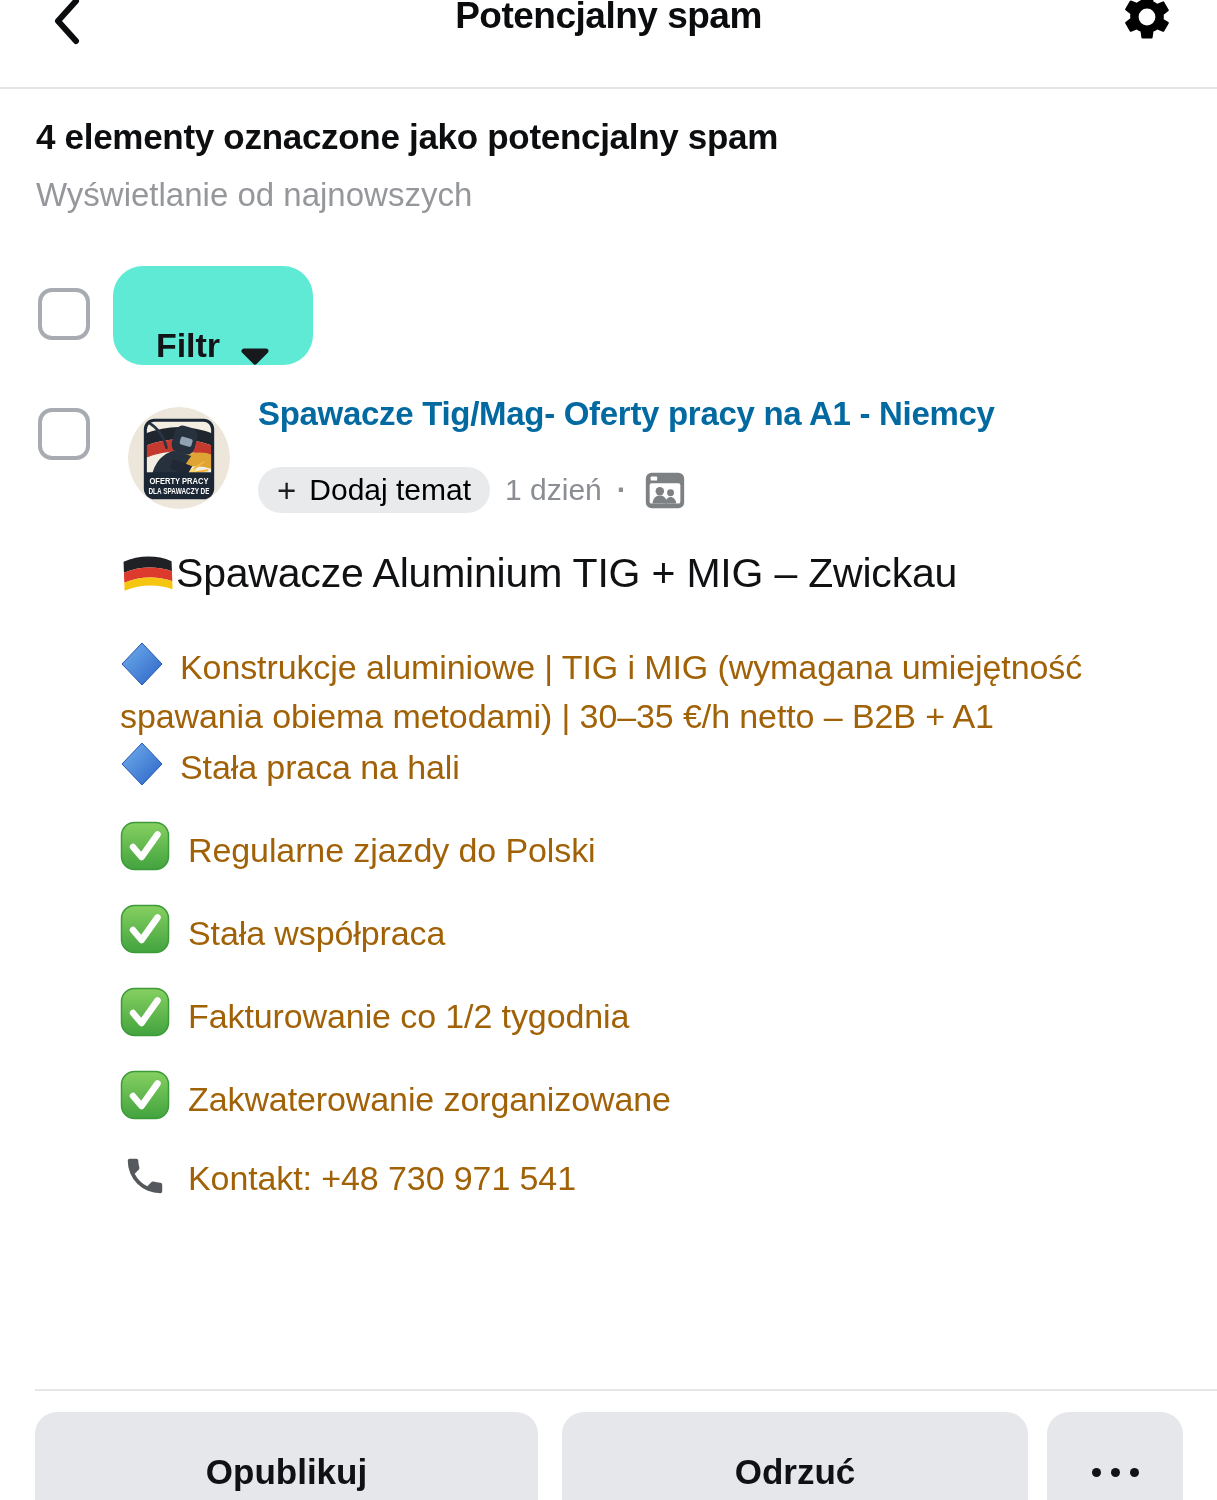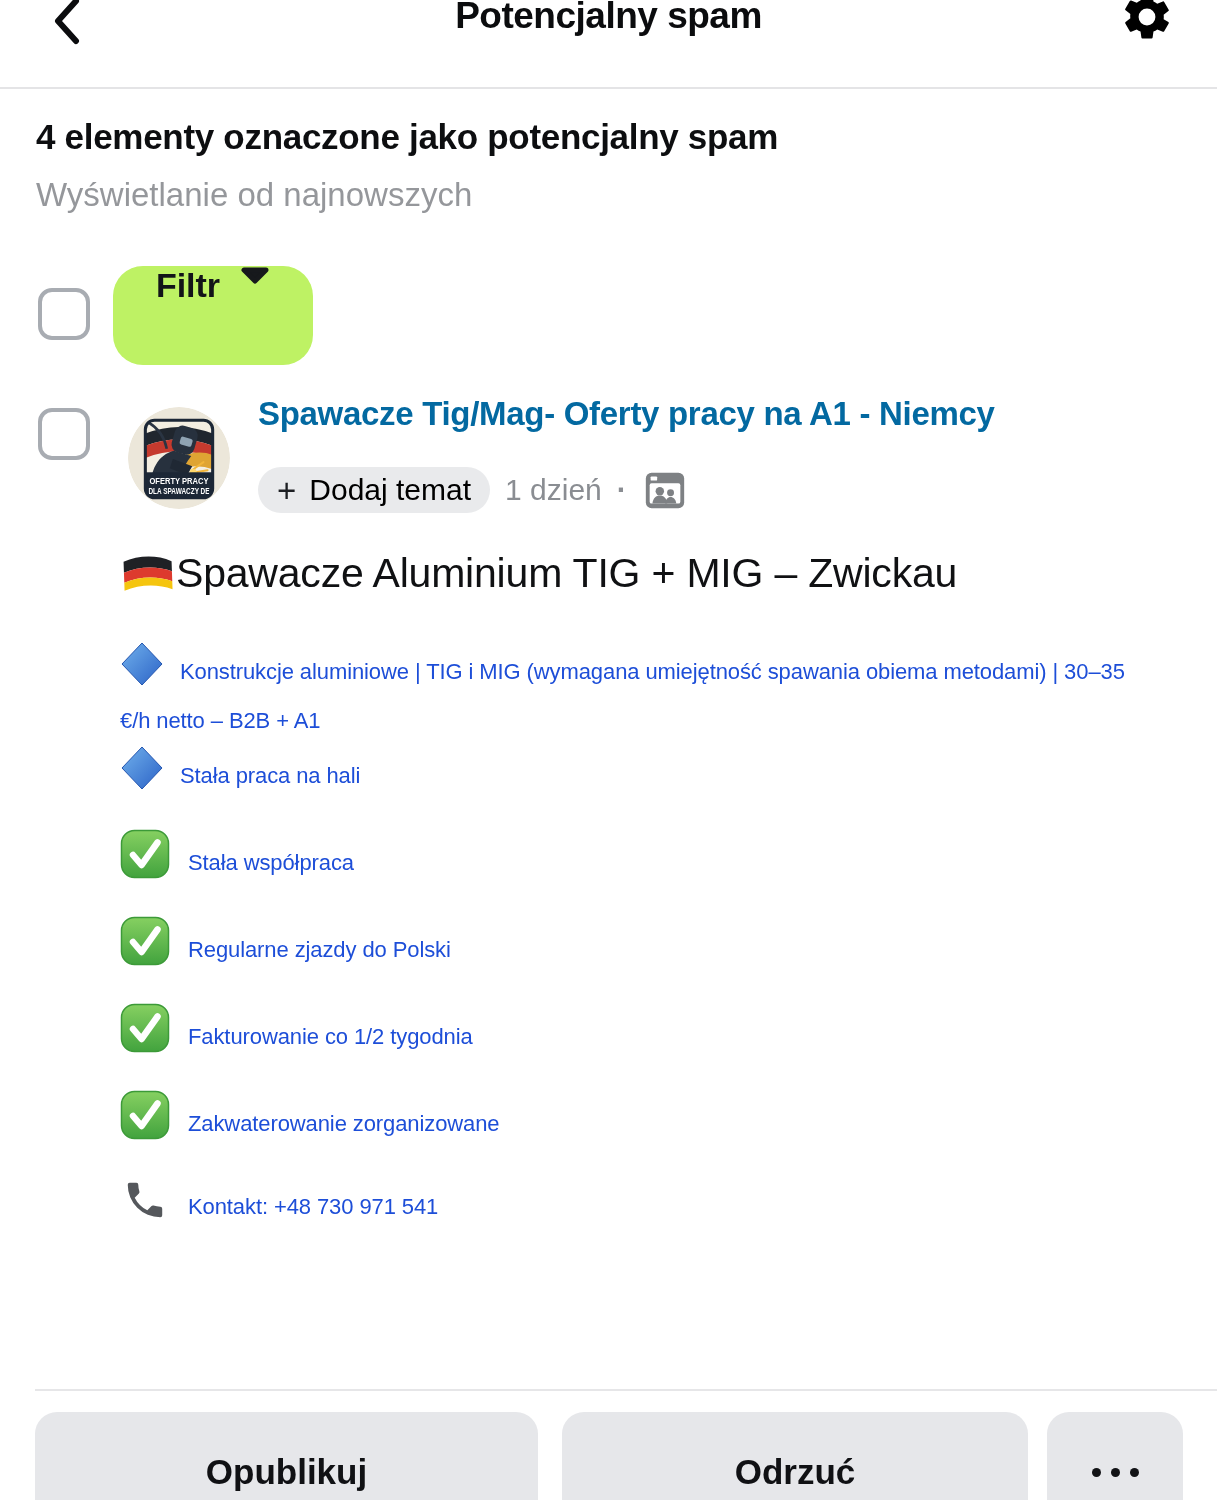--- a/index.html
+++ b/index.html
@@ -23,42 +23,42 @@
   .sum-head{left:36px;top:117px;font-size:35px;font-weight:700;color:#0d0e10;letter-spacing:-0.3px}
   .sum-sub{left:36px;top:176px;font-size:33px;font-weight:400;color:#95979b}
 
   
   .cb{width:52px;height:52px;border:4px solid #a8acb2;border-radius:14px;background:#fff;box-sizing:border-box}
   .cb-filter{left:38px;top:288px}
   .cb-post{left:38px;top:408px}
 
   
   .filter-pill{
-    left:113px;top:266px;width:200px;height:99px;border-radius:30px;background:#bef264;
-    display:flex;align-items:flex-start;justify-content:center;gap:20px;cursor:pointer;
+    left:113px;top:266px;width:200px;height:99px;border-radius:30px;background:#5eead4;
+    display:flex;align-items:flex-end;justify-content:center;gap:20px;cursor:pointer;
   }
   .filter-label{font-size:34px;font-weight:700;color:#121418}
 
   
   .avatar{left:128px;top:407px;width:102px;height:102px;border-radius:50%;overflow:hidden}
   .author{left:258px;top:395px;font-size:33px;font-weight:700;color:#0369a1;letter-spacing:-0.3px;cursor:pointer}
   .meta-row{left:258px;top:467px;display:flex;align-items:center;gap:15px}
   .topic-pill{
     display:inline-flex;align-items:center;gap:13px;height:46px;padding:0 19px;
     border-radius:23px;background:#e9eaec;cursor:pointer;
   }
   .topic-plus{font-size:33px;font-weight:400;color:#1d1f23;line-height:1}
   .topic-label{font-size:30px;color:#000000}
   .meta-time{font-size:30px;color:#8a8d92}
   .meta-dot{font-size:30px;color:#8a8d92;font-weight:700}
 
   
   .content{left:120px;top:550px;width:1005px}
   .post-heading{display:flex;align-items:center;font-size:41px;font-weight:400;color:#101113;letter-spacing:-0.2px}
-  .bline{font-size:22px;line-height:49px;color:#1d4ed8;letter-spacing:-0.1px}
+  .bline{font-size:34px;line-height:49px;color:#a16207;letter-spacing:-0.1px}
   .p1{margin-top:44px}
   .row-gap-sm{}
   .row-gap{margin-top:29px}
   .ic{display:inline-block;vertical-align:-9px;margin-right:18px}
   .ic-diamond{vertical-align:-8px;margin-right:16px}
 
   
   .footer-divider{left:35px;top:1389px;width:1182px;height:2px;background:#e6e6e8}
   .btn{
     top:1412px;height:120px;background:#e6e7ea;border-radius:22px;
@@ -185,38 +185,38 @@
   </div>
 
   <div class="bline row-gap-sm">
     <svg class="ic ic-diamond" width="44" height="46" viewBox="0 0 44 46">
       <polygon points="22,2 42,23 22,44 2,23" fill="url(#bd1)" stroke="#2456b0" stroke-width="1"></polygon>
     </svg><span>Stała praca na hali</span>
   </div>
 
   <div class="bline row-gap">
     <svg class="ic" width="50" height="50" viewBox="0 0 50 50">
-      <rect x="1.5" y="1.5" width="47" height="47" rx="13" fill="url(#gc1)" stroke="#3c9a38" stroke-width="1.5"></rect>
-      <path d="M13 26 L21.5 36 L37.5 13.5" fill="none" stroke="#ffffff" stroke-width="6.5" stroke-linecap="round" stroke-linejoin="round"></path>
-    </svg><span>Stała współpraca</span>
-  </div>
-
-  <div class="bline row-gap">
-    <svg class="ic" width="50" height="50" viewBox="0 0 50 50">
       <defs>
           <linearGradient id="gc1" x1="0" y1="0" x2="0" y2="1">
         <stop offset="0" stop-color="#86d061"></stop>
             <stop offset="1" stop-color="#42a33e"></stop>
       </linearGradient>
         </defs>
       <rect x="1.5" y="1.5" width="47" height="47" rx="13" fill="url(#gc1)" stroke="#3c9a38" stroke-width="1.5"></rect>
       <path d="M13 26 L21.5 36 L37.5 13.5" fill="none" stroke="#ffffff" stroke-width="6.5" stroke-linecap="round" stroke-linejoin="round"></path>
     </svg><span>Regularne zjazdy do Polski</span>
   </div>
 
+  <div class="bline row-gap">
+    <svg class="ic" width="50" height="50" viewBox="0 0 50 50">
+      <rect x="1.5" y="1.5" width="47" height="47" rx="13" fill="url(#gc1)" stroke="#3c9a38" stroke-width="1.5"></rect>
+      <path d="M13 26 L21.5 36 L37.5 13.5" fill="none" stroke="#ffffff" stroke-width="6.5" stroke-linecap="round" stroke-linejoin="round"></path>
+    </svg><span>Stała współpraca</span>
+  </div>
+
 
   <div class="bline row-gap">
     <svg class="ic" width="50" height="50" viewBox="0 0 50 50">
       <rect x="1.5" y="1.5" width="47" height="47" rx="13" fill="url(#gc1)" stroke="#3c9a38" stroke-width="1.5"></rect>
       <path d="M13 26 L21.5 36 L37.5 13.5" fill="none" stroke="#ffffff" stroke-width="6.5" stroke-linecap="round" stroke-linejoin="round"></path>
     </svg><span>Fakturowanie co 1/2 tygodnia</span>
   </div>
 
   <div class="bline row-gap">
     <svg class="ic" width="50" height="50" viewBox="0 0 50 50">

